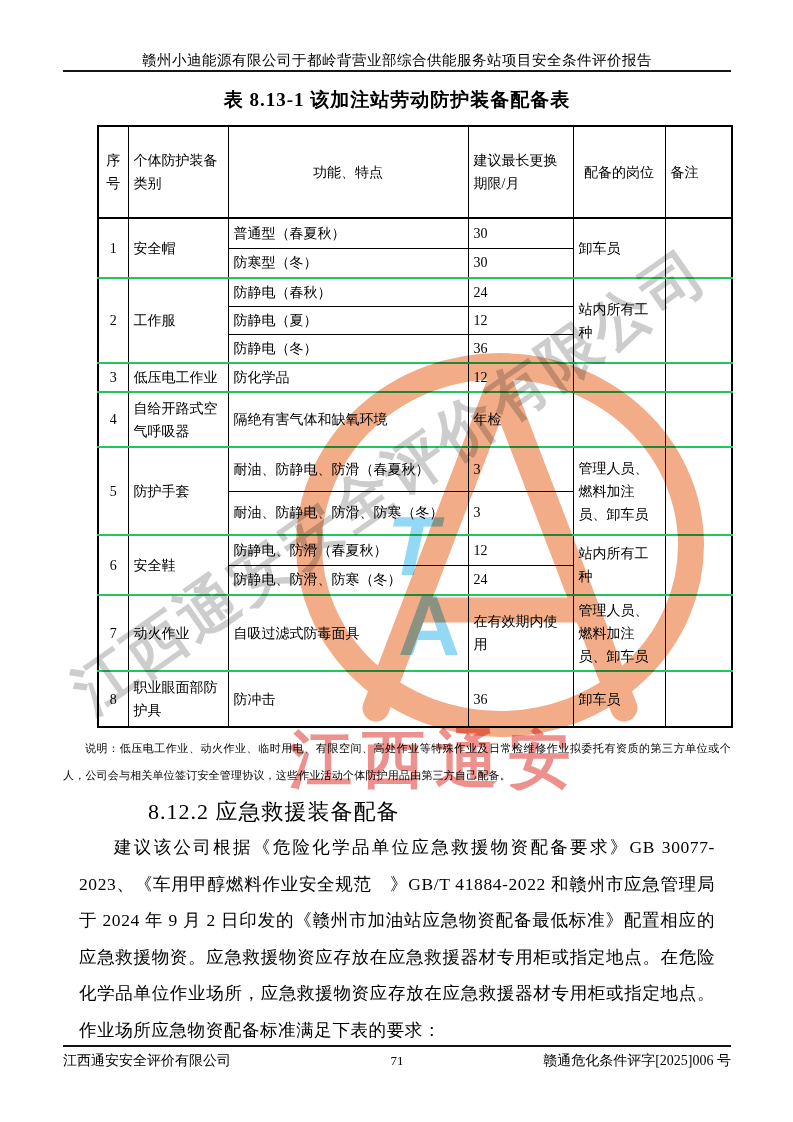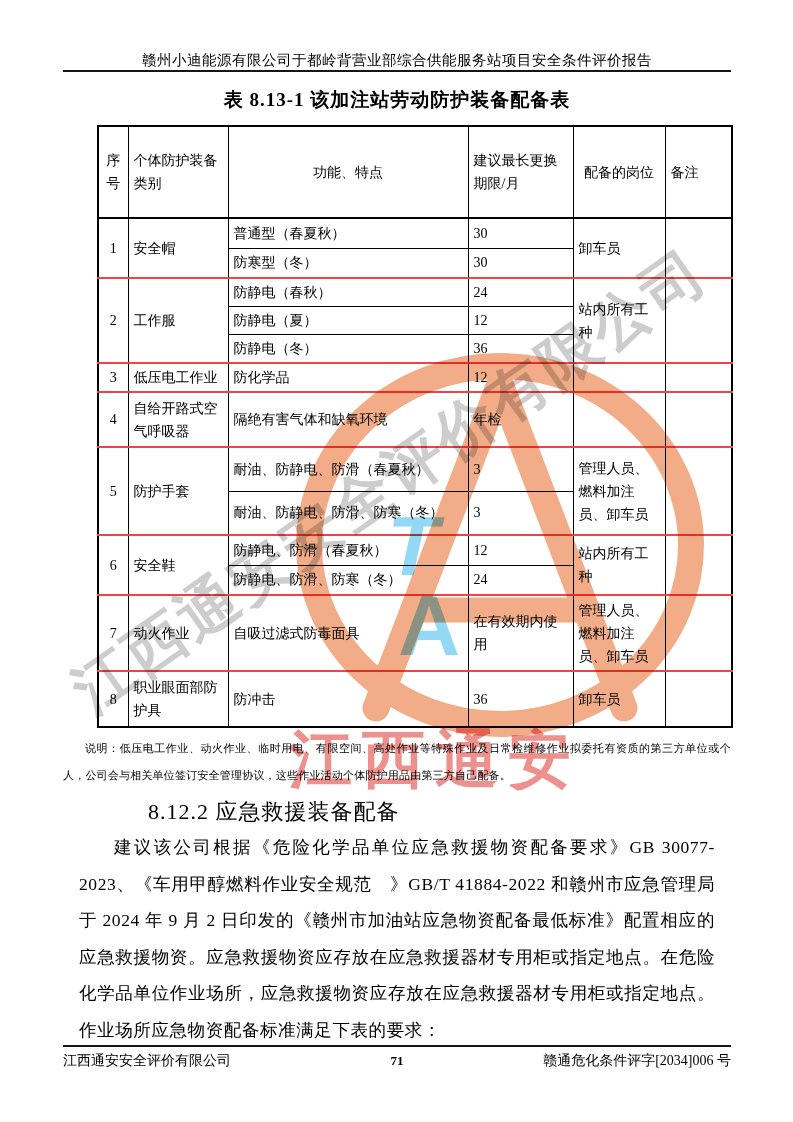--- a/index.html
+++ b/index.html
@@ -24,21 +24,21 @@
     border-collapse:collapse; table-layout:fixed; width:634px;
     margin:12px 0 0 34px; border:2px solid #000;
   }
   table.ppe th, table.ppe td {
     border:1px solid #000; padding:2px 5px; font-size:14px; line-height:23px;
     vertical-align:middle; font-weight:normal; text-align:left;
     word-break:break-all; overflow:hidden;
   }
   table.ppe thead tr { height:92px; }
   table.ppe thead th { border-bottom:2px solid #000; }
-  table.ppe tr.major td { border-top:2px solid #ef4444; }
+  table.ppe tr.major td { border-top:2px solid #22c55e; }
   .c-center { text-align:center !important; }
 
   .table-note {
     margin:7px 0 0; font-size:11px; line-height:27px;
     text-align:justify; text-indent:2em; letter-spacing:0.2px;
   }
 
   .section-heading {
     margin:11px 0 0 85px; font-size:22px; letter-spacing:1px; line-height:24px;
   }
@@ -48,21 +48,21 @@
     text-align:justify; text-indent:2em; letter-spacing:0.6px;
   }
 
   .page-footer {
     position:absolute; left:63px; right:62px; top:1045px;
     border-top:2px solid #151515; padding-top:4px;
     font-size:14px; line-height:20px;
   }
   .page-footer .f-left  { float:left; }
   .page-footer .f-right { float:right; }
-  .page-footer .f-page  { position:absolute; left:50%; transform:translateX(-50%); font-size:13px;font-weight:bold; }
+  .page-footer .f-page  { position:absolute; left:50%; transform:translateX(-50%); font-size:13px; }
 
   
   .watermarks { position:absolute; inset:0; pointer-events:none; }
   .watermarks > * { position:absolute; mix-blend-mode:multiply; }
   .wm-logo { left:290px; top:348px; opacity:0.85; }
   .wm-diag {
     left:80px; top:662px; white-space:nowrap;
     font-size:60px; font-weight:bold; letter-spacing:3px; line-height:72px;
     color:rgba(172,172,172,0.60);
     transform:rotate(-35deg); transform-origin:0 50%;
@@ -203,21 +203,21 @@
 
   <p class="table-note">说明：低压电工作业、动火作业、临时用电、有限空间、高处作业等特殊作业及日常检维修作业拟委托有资质的第三方单位或个人，公司会与相关单位签订安全管理协议，这些作业活动个体防护用品由第三方自己配备。</p>
 
   <div class="section-heading">8.12.2 应急救援装备配备</div>
 
   <p class="body-para">建议该公司根据《危险化学品单位应急救援物资配备要求》GB 30077-2023、《车用甲醇燃料作业安全规范　》GB/T 41884-2022 和赣州市应急管理局于 2024 年 9 月 2 日印发的《赣州市加油站应急物资配备最低标准》配置相应的应急救援物资。应急救援物资应存放在应急救援器材专用柜或指定地点。在危险化学品单位作业场所，应急救援物资应存放在应急救援器材专用柜或指定地点。作业场所应急物资配备标准满足下表的要求：</p>
 
   <div class="page-footer">
     <span class="f-left">江西通安安全评价有限公司</span>
     <span class="f-page">71</span>
-    <span class="f-right">赣通危化条件评字[2034]006 号</span>
+    <span class="f-right">赣通危化条件评字[2025]006 号</span>
   </div>
 
   <div class="watermarks" aria-hidden="true">
     <svg class="wm-logo" width="420" height="398" viewBox="0 0 420 398">
       <ellipse cx="210" cy="197" rx="191" ry="179" fill="none" stroke="#f09d72" stroke-width="26"></ellipse>
       <path d="M210 36 L86 360" fill="none" stroke="#f09d72" stroke-width="27" stroke-linecap="round"></path>
       <path d="M210 36 L334 360" fill="none" stroke="#f09d72" stroke-width="27" stroke-linecap="round"></path>
       <path d="M127 262 L293 262" fill="none" stroke="#f09d72" stroke-width="25" stroke-linecap="round"></path>
     </svg>
     <div class="wm-diag">江西通安安全评价有限公司</div>

